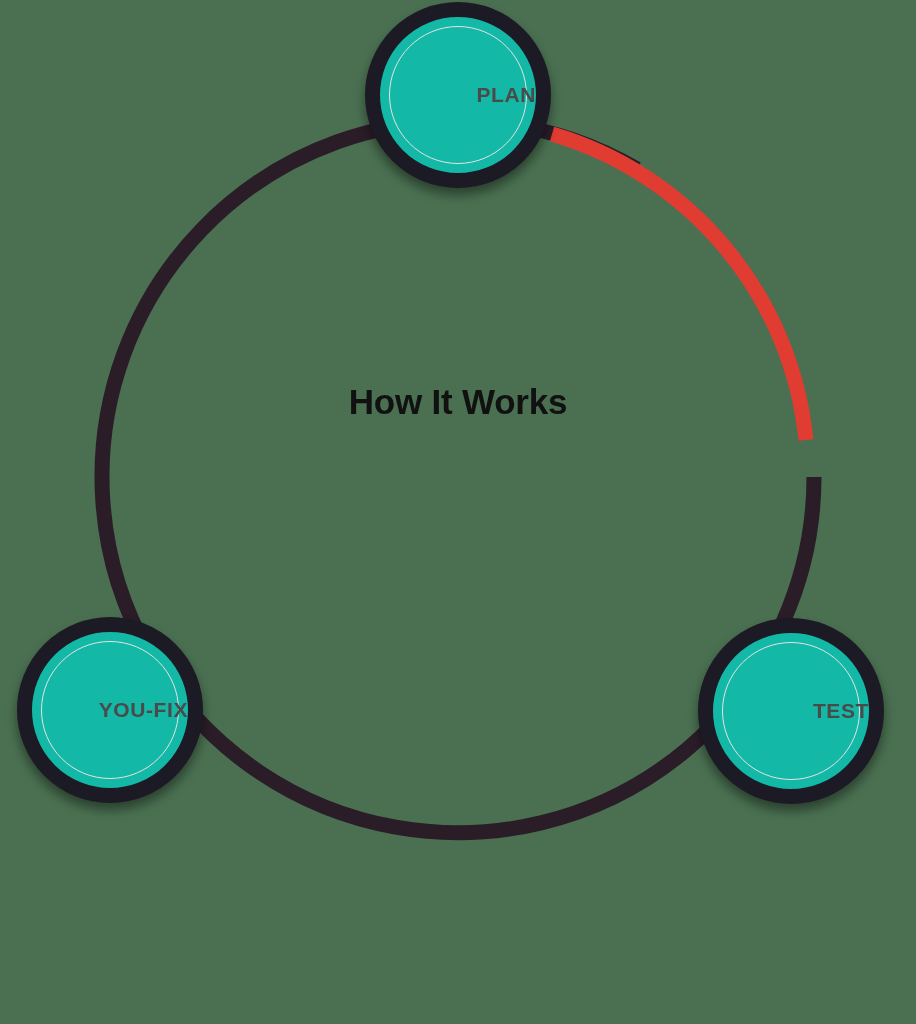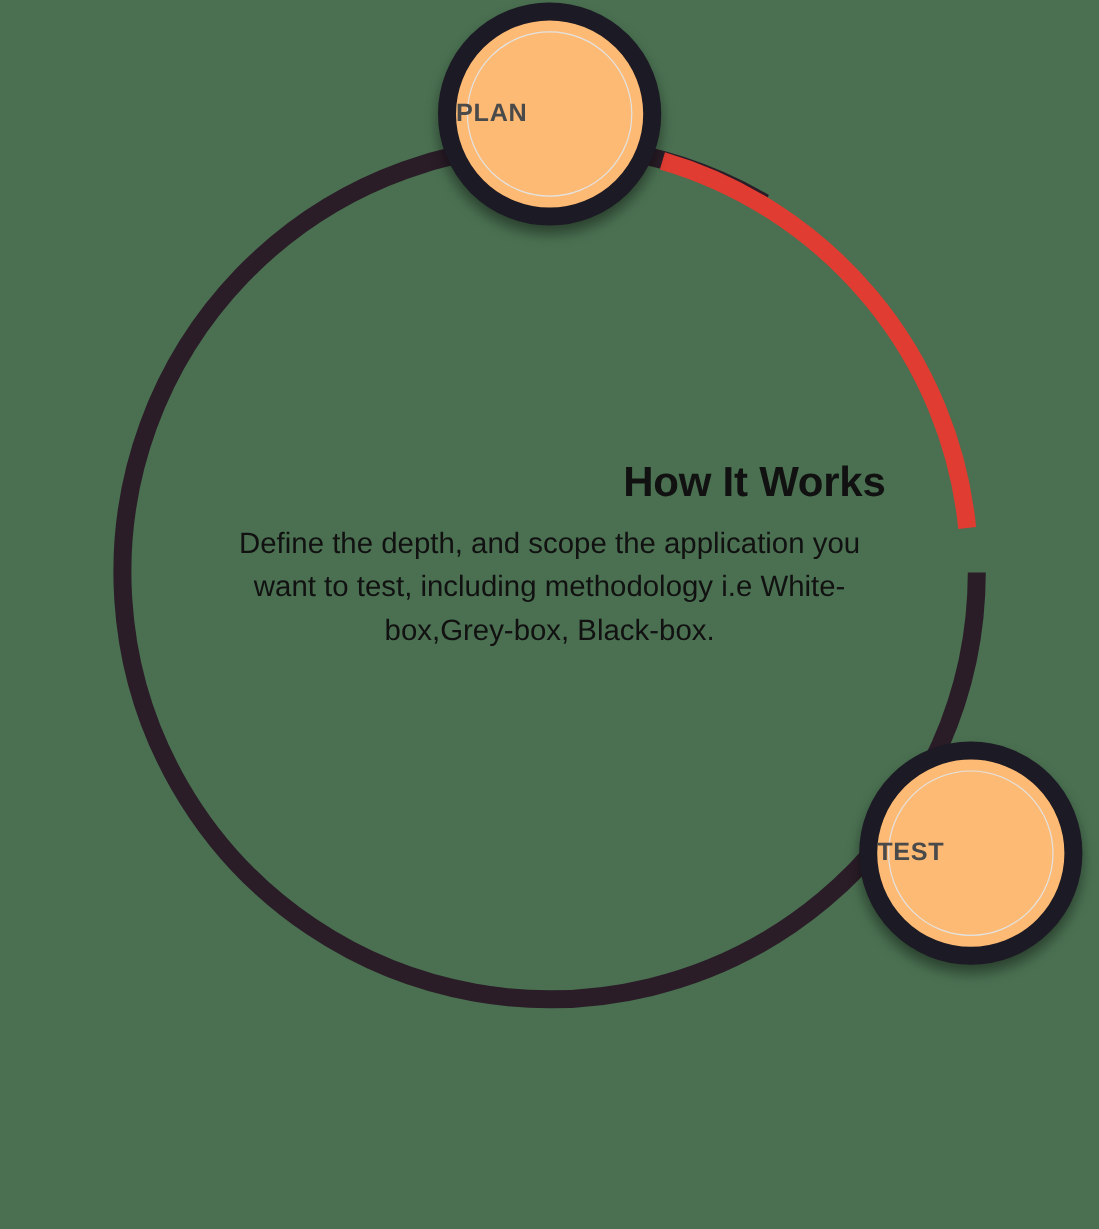--- a/index.html
+++ b/index.html
@@ -23,26 +23,26 @@
     left: 0;
     top: 0;
     width: 916px;
     height: 1024px;
   }
   .node {
     position: absolute;
     width: 186px;
     height: 186px;
     border-radius: 50%;
-    background: #fdba74;
+    background: #14b8a6;
     box-sizing: border-box;
     border: 15px solid #1c1a24;
     display: flex;
     align-items: center;
-    justify-content: flex-start;
+    justify-content: flex-end;
     box-shadow: 0 7px 11px rgba(0,0,0,0.42);
   }
   .node.active {
     border-color: #e03c31;
   }
   .node .inner-ring {
     position: absolute;
     left: 9px;
     top: 9px;
     right: 9px;
@@ -55,41 +55,40 @@
     position: relative;
     z-index: 2;
     color: #4a4a4a;
     font-size: 21px;
     font-weight: bold;
     letter-spacing: 0.6px;
     white-space: nowrap;
   }
   #node-plan    { left: 365px; top: 2px; }
   #node-scope   { left: 718px; top: 209px; }
-  #node-test    { left: 716px; top: 618px; }
+  #node-test    { left: 698px; top: 618px; }
   #node-report  { left: 364px; top: 822px; }
   #node-youfix  { left: 17px;  top: 617px; }
   #node-retest  { left: 14px;  top: 209px; }
 
   #center-block {
     position: absolute;
     left: 178px;
     top: 383px;
     width: 560px;
     text-align: center;
     z-index: 5;
   }
   #center-block .heading {
     color: #111111;
     font-size: 35px;
     font-weight: bold;
     letter-spacing: -0.2px;
     margin: 0 0 14px 0;
     line-height: 1.1;
-    text-align: right;
   }
   #center-block .desc {
     color: #111111;
     font-size: 24.5px;
     font-weight: 500;
     line-height: 1.48;
     margin: 0 auto;
     width: 535px;
   }
 </style>
@@ -112,20 +111,23 @@
     <span class="label">PLAN</span>
   </div>
 
 
   <div class="node" id="node-test">
     <span class="inner-ring"></span>
     <span class="label">TEST</span>
   </div>
 
 
+  <div class="node" id="node-youfix">
+    <span class="inner-ring"></span>
+    <span class="label">YOU-FIX</span>
+  </div>
 
 
   <div id="center-block">
     <div class="heading">How It Works</div>
-    <div class="desc">Define the depth, and scope the application you want to test, including methodology i.e White-box,Grey-box, Black-box.</div>
   </div>
 
 </div>
 
 </body></html>

